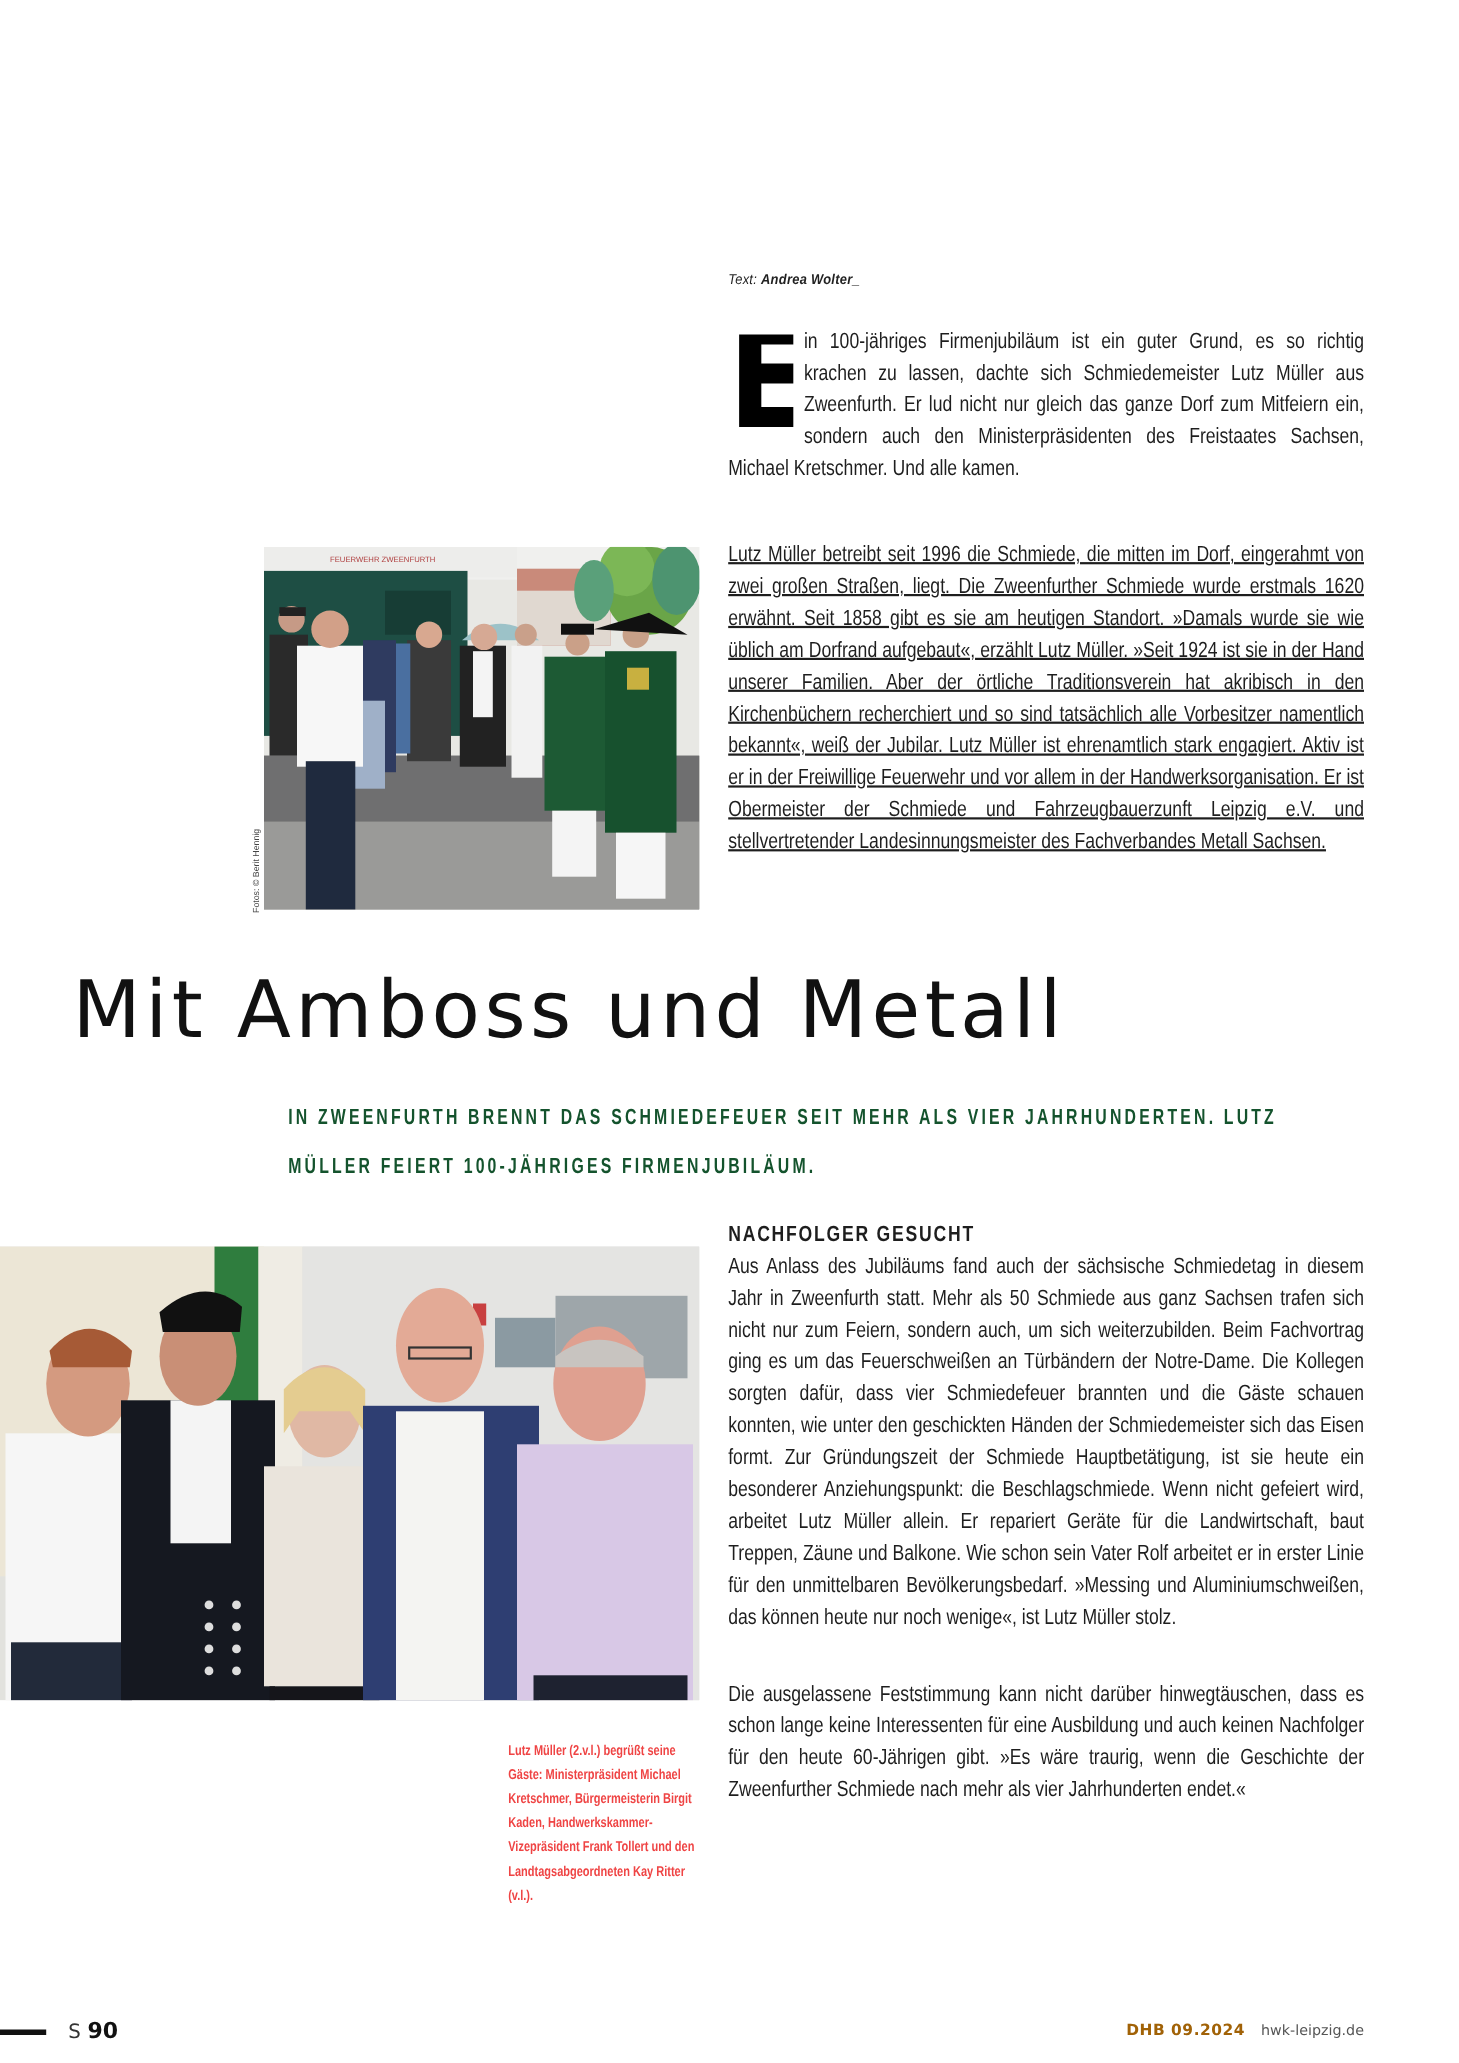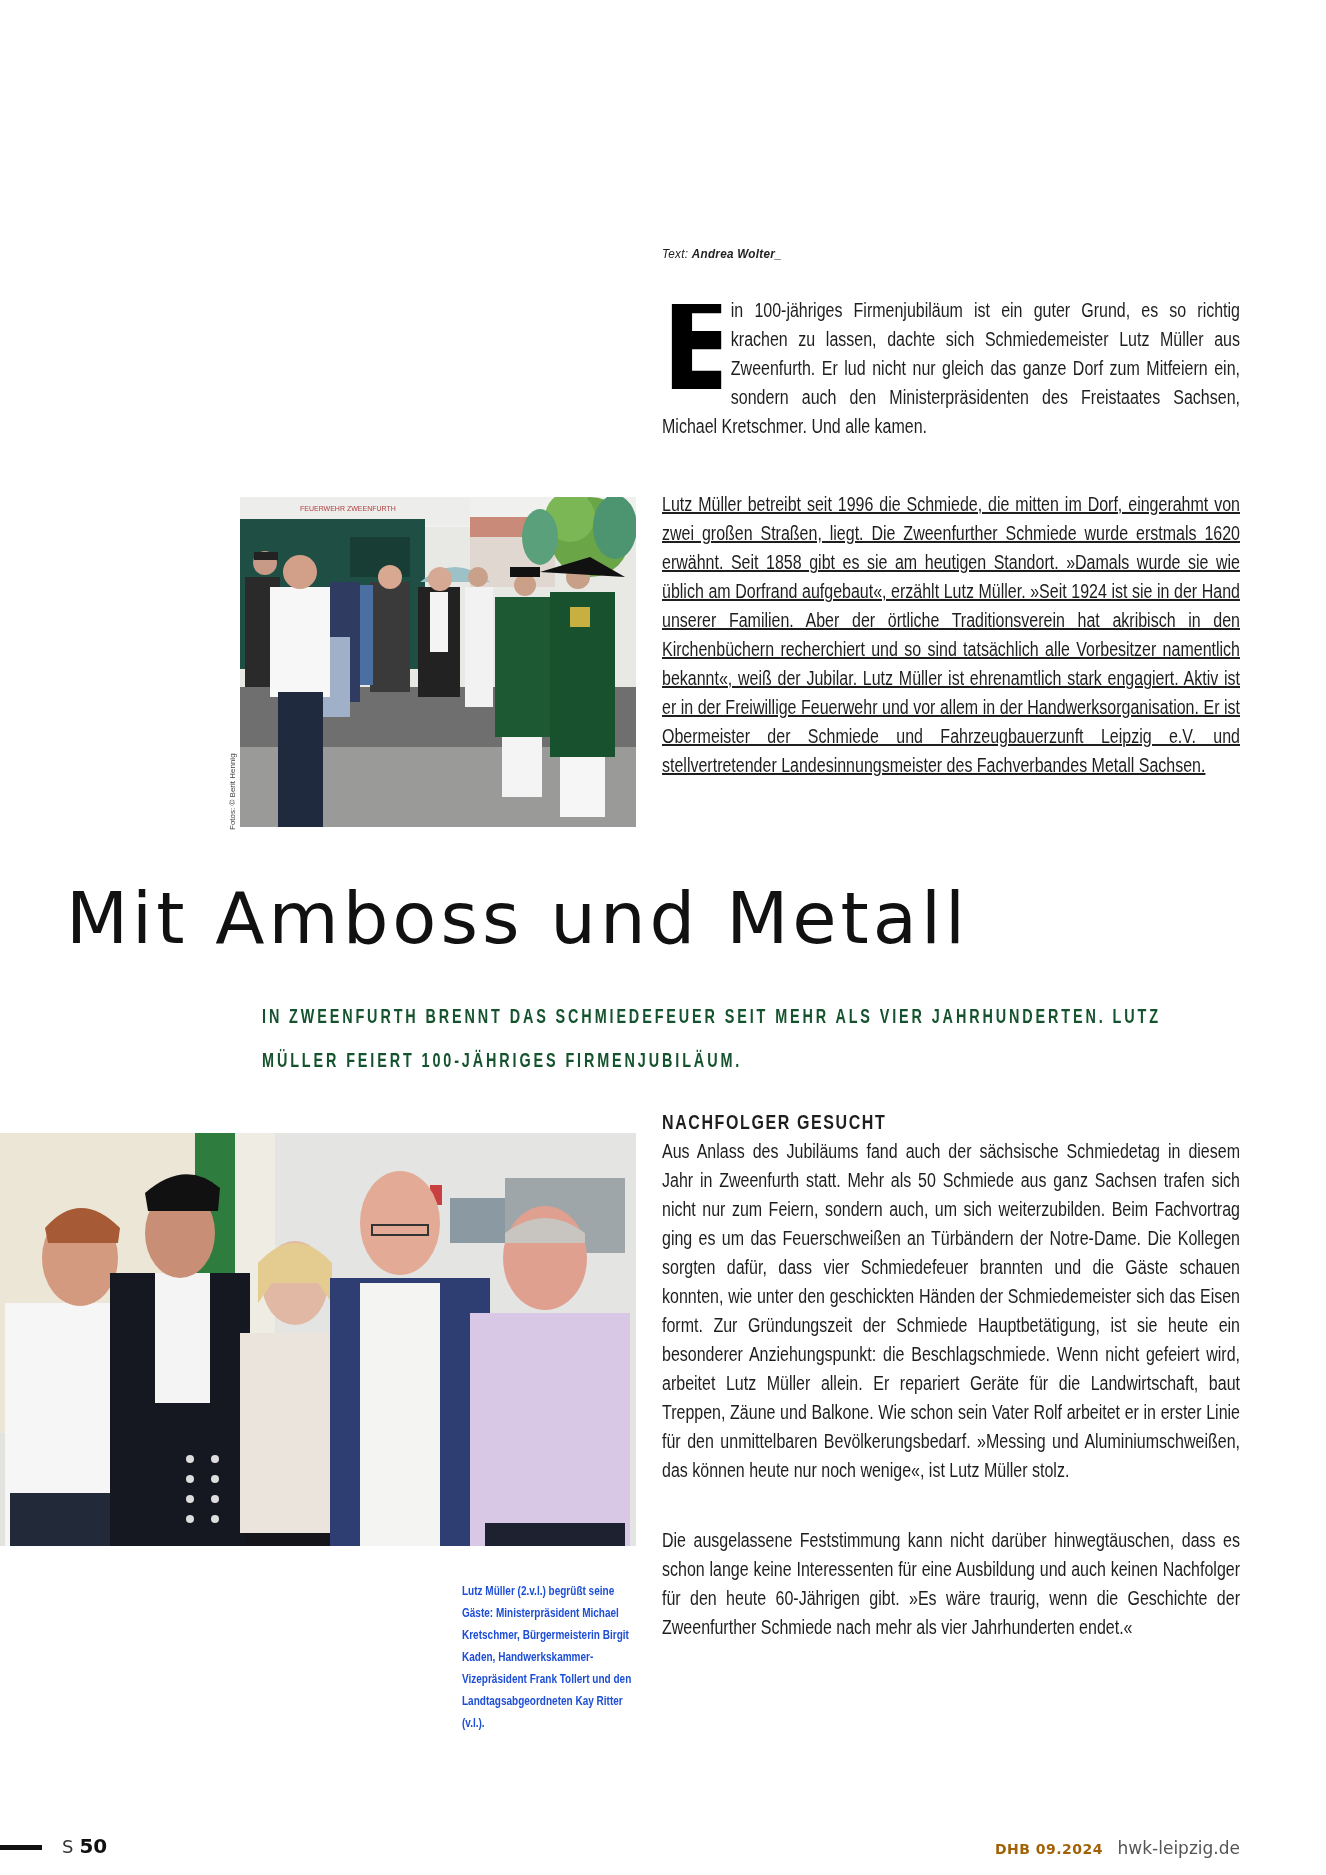--- a/index.html
+++ b/index.html
@@ -65,40 +65,40 @@
 
     .section2 { top: 1108px; }
     .section-title {
       font-weight: bold; letter-spacing: 2px; font-size: 20px; text-align: left;
     }
     .para4 { top: 1526px; }
 
     .caption {
       position: absolute; left: 462px; top: 1580px; width: 180px;
       font-family: "Liberation Sans", sans-serif; font-weight: bold;
-      font-size: 13px; line-height: 22px; color: #1d4ed8;
+      font-size: 13px; line-height: 22px; color: #ef4444;
     }
     .caption .squeeze { display:block; width: 130%; transform: scaleX(0.77); transform-origin: left top; }
 
     .footer-rule {
       position: absolute; left: 0; top: 1845px; width: 42px; height: 5px; background: #111;
     }
     .folio {
       position: absolute; left: 62px; top: 1834px;
       font-family: "DejaVu Sans", sans-serif; font-size: 18px; color: #333;
       white-space: nowrap;
     }
     .folio .s { font-weight: normal; margin-right: 6px; }
     .folio .num { font-weight: bold; font-size: 20px; color: #111; }
     .footer-right {
       position: absolute; right: 86px; top: 1838px;
       font-family: "DejaVu Sans", sans-serif; font-size: 14px; white-space: nowrap;
     }
     .footer-right .issue { font-weight: bold; color: #a16207; margin-right: 10px; font-size: 14px; letter-spacing: 0.5px;}
-    .footer-right .site { color: #555; font-size: 17px; }
+    .footer-right .site { color: #555; font-size: 13px; }
   </style>
 </head>
 <body>
 
 <div class="byline">
   <span>Text:</span>
   <b>Andrea Wolter_</b>
 </div>
 
 <div class="col intro">
@@ -239,18 +239,18 @@
 </div>
 
 <div class="col para4">
   <div class="squeeze">
     <p>Die ausgelassene Feststimmung kann nicht darüber hinwegtäuschen, dass es schon lange keine Interessenten für eine Ausbildung und auch keinen Nachfolger für den heute 60-Jährigen gibt. »Es wäre traurig, wenn die Geschichte der Zweenfurther Schmiede nach mehr als vier Jahrhunderten endet.«</p>
   </div>
 </div>
 
 <div class="footer-rule"></div>
 <div class="folio">
-  <span class="s">S</span><span class="num">50</span>
+  <span class="s">S</span><span class="num">90</span>
 </div>
 <div class="footer-right">
   <span class="issue">DHB 09.2024</span>
   <span class="site">hwk-leipzig.de</span>
 </div>
 
 </body></html>

